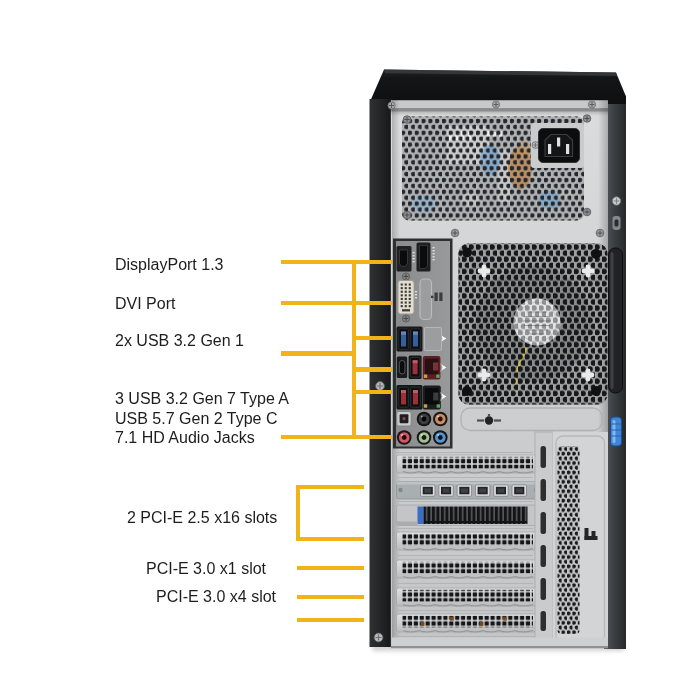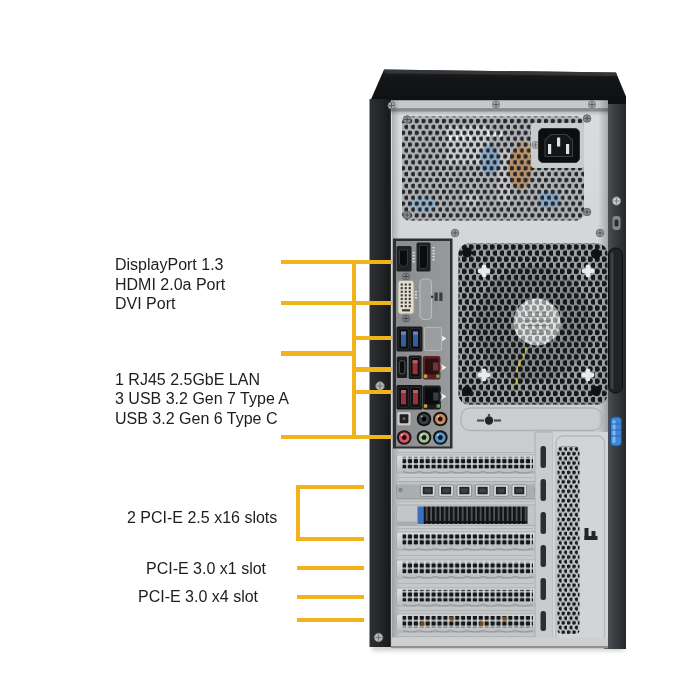--- a/index.html
+++ b/index.html
@@ -581,23 +581,23 @@
   <div class="callout" style="left:281px;top:434.75px;width:111px;height:4.5px"></div>
 
   <div class="callout" style="left:295.5px;top:484.75px;width:68.5px;height:4.5px"></div>
   <div class="callout" style="left:295.5px;top:484.75px;width:4.5px;height:56.5px"></div>
   <div class="callout" style="left:295.5px;top:536.75px;width:68.5px;height:4.5px"></div>
   <div class="callout" style="left:297px;top:565.75px;width:67px;height:4.5px"></div>
   <div class="callout" style="left:297px;top:594.75px;width:67px;height:4.5px"></div>
   <div class="callout" style="left:297px;top:617.75px;width:67px;height:4.5px"></div>
 
   <div class="label" style="left:115px;top:255px">DisplayPort 1.3</div>
-  <div class="label" style="left:115px;top:274.5px">HDMI 2.0a Port</div>
   <div class="label" style="left:115px;top:294px">DVI Port</div>
-  <div class="label" style="left:115px;top:369.8px">1 RJ45 2.5GbE LAN</div>
+  <div class="label" style="left:115px;top:331px">2x USB 3.2 Gen 1</div>
   <div class="label" style="left:115px;top:389.2px">3 USB 3.2 Gen 7 Type A</div>
-  <div class="label" style="left:115px;top:408.6px">USB 3.2 Gen 6 Type C</div>
+  <div class="label" style="left:115px;top:408.6px">USB 5.7 Gen 2 Type C</div>
+  <div class="label" style="left:115px;top:428px">7.1 HD Audio Jacks</div>
 
   <div class="label" style="left:127px;top:507.5px">2 PCI-E 2.5 x16 slots</div>
   <div class="label" style="left:146px;top:558.5px">PCI-E 3.0 x1 slot</div>
-  <div class="label" style="left:138px;top:586.5px">PCI-E 3.0 x4 slot</div>
+  <div class="label" style="left:156px;top:586.5px">PCI-E 3.0 x4 slot</div>
 
 </div>
 
 </body></html>

